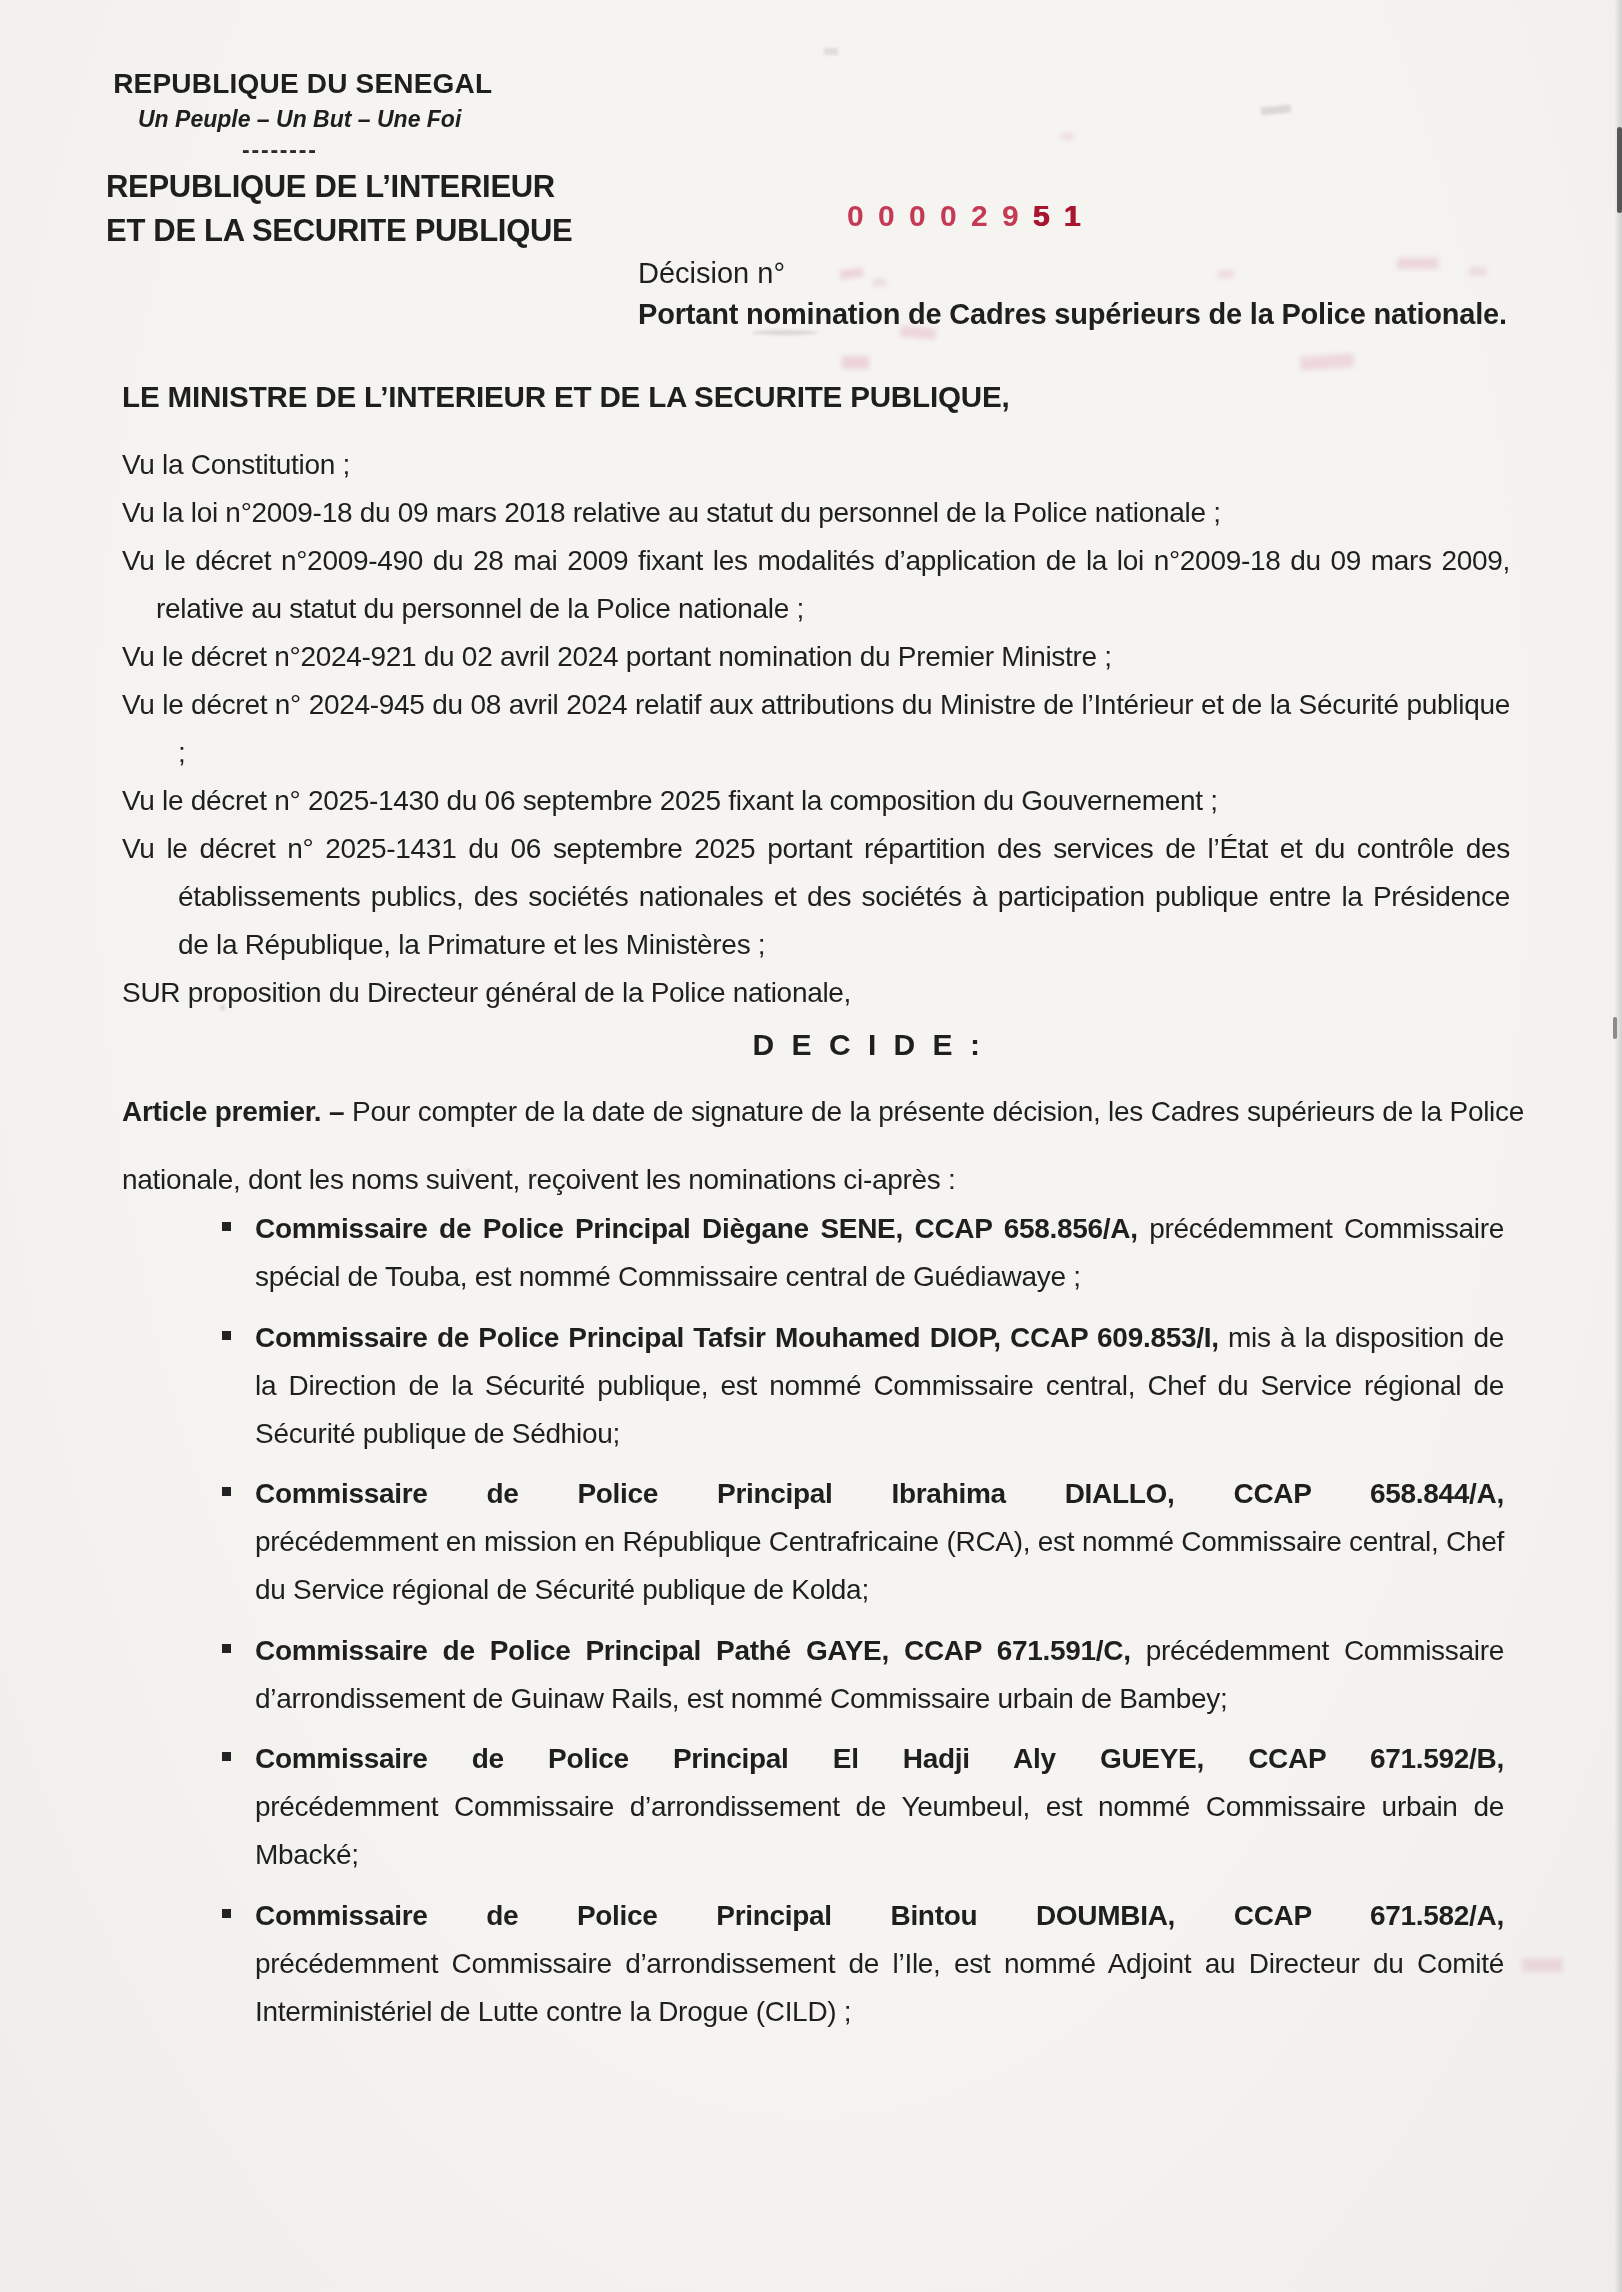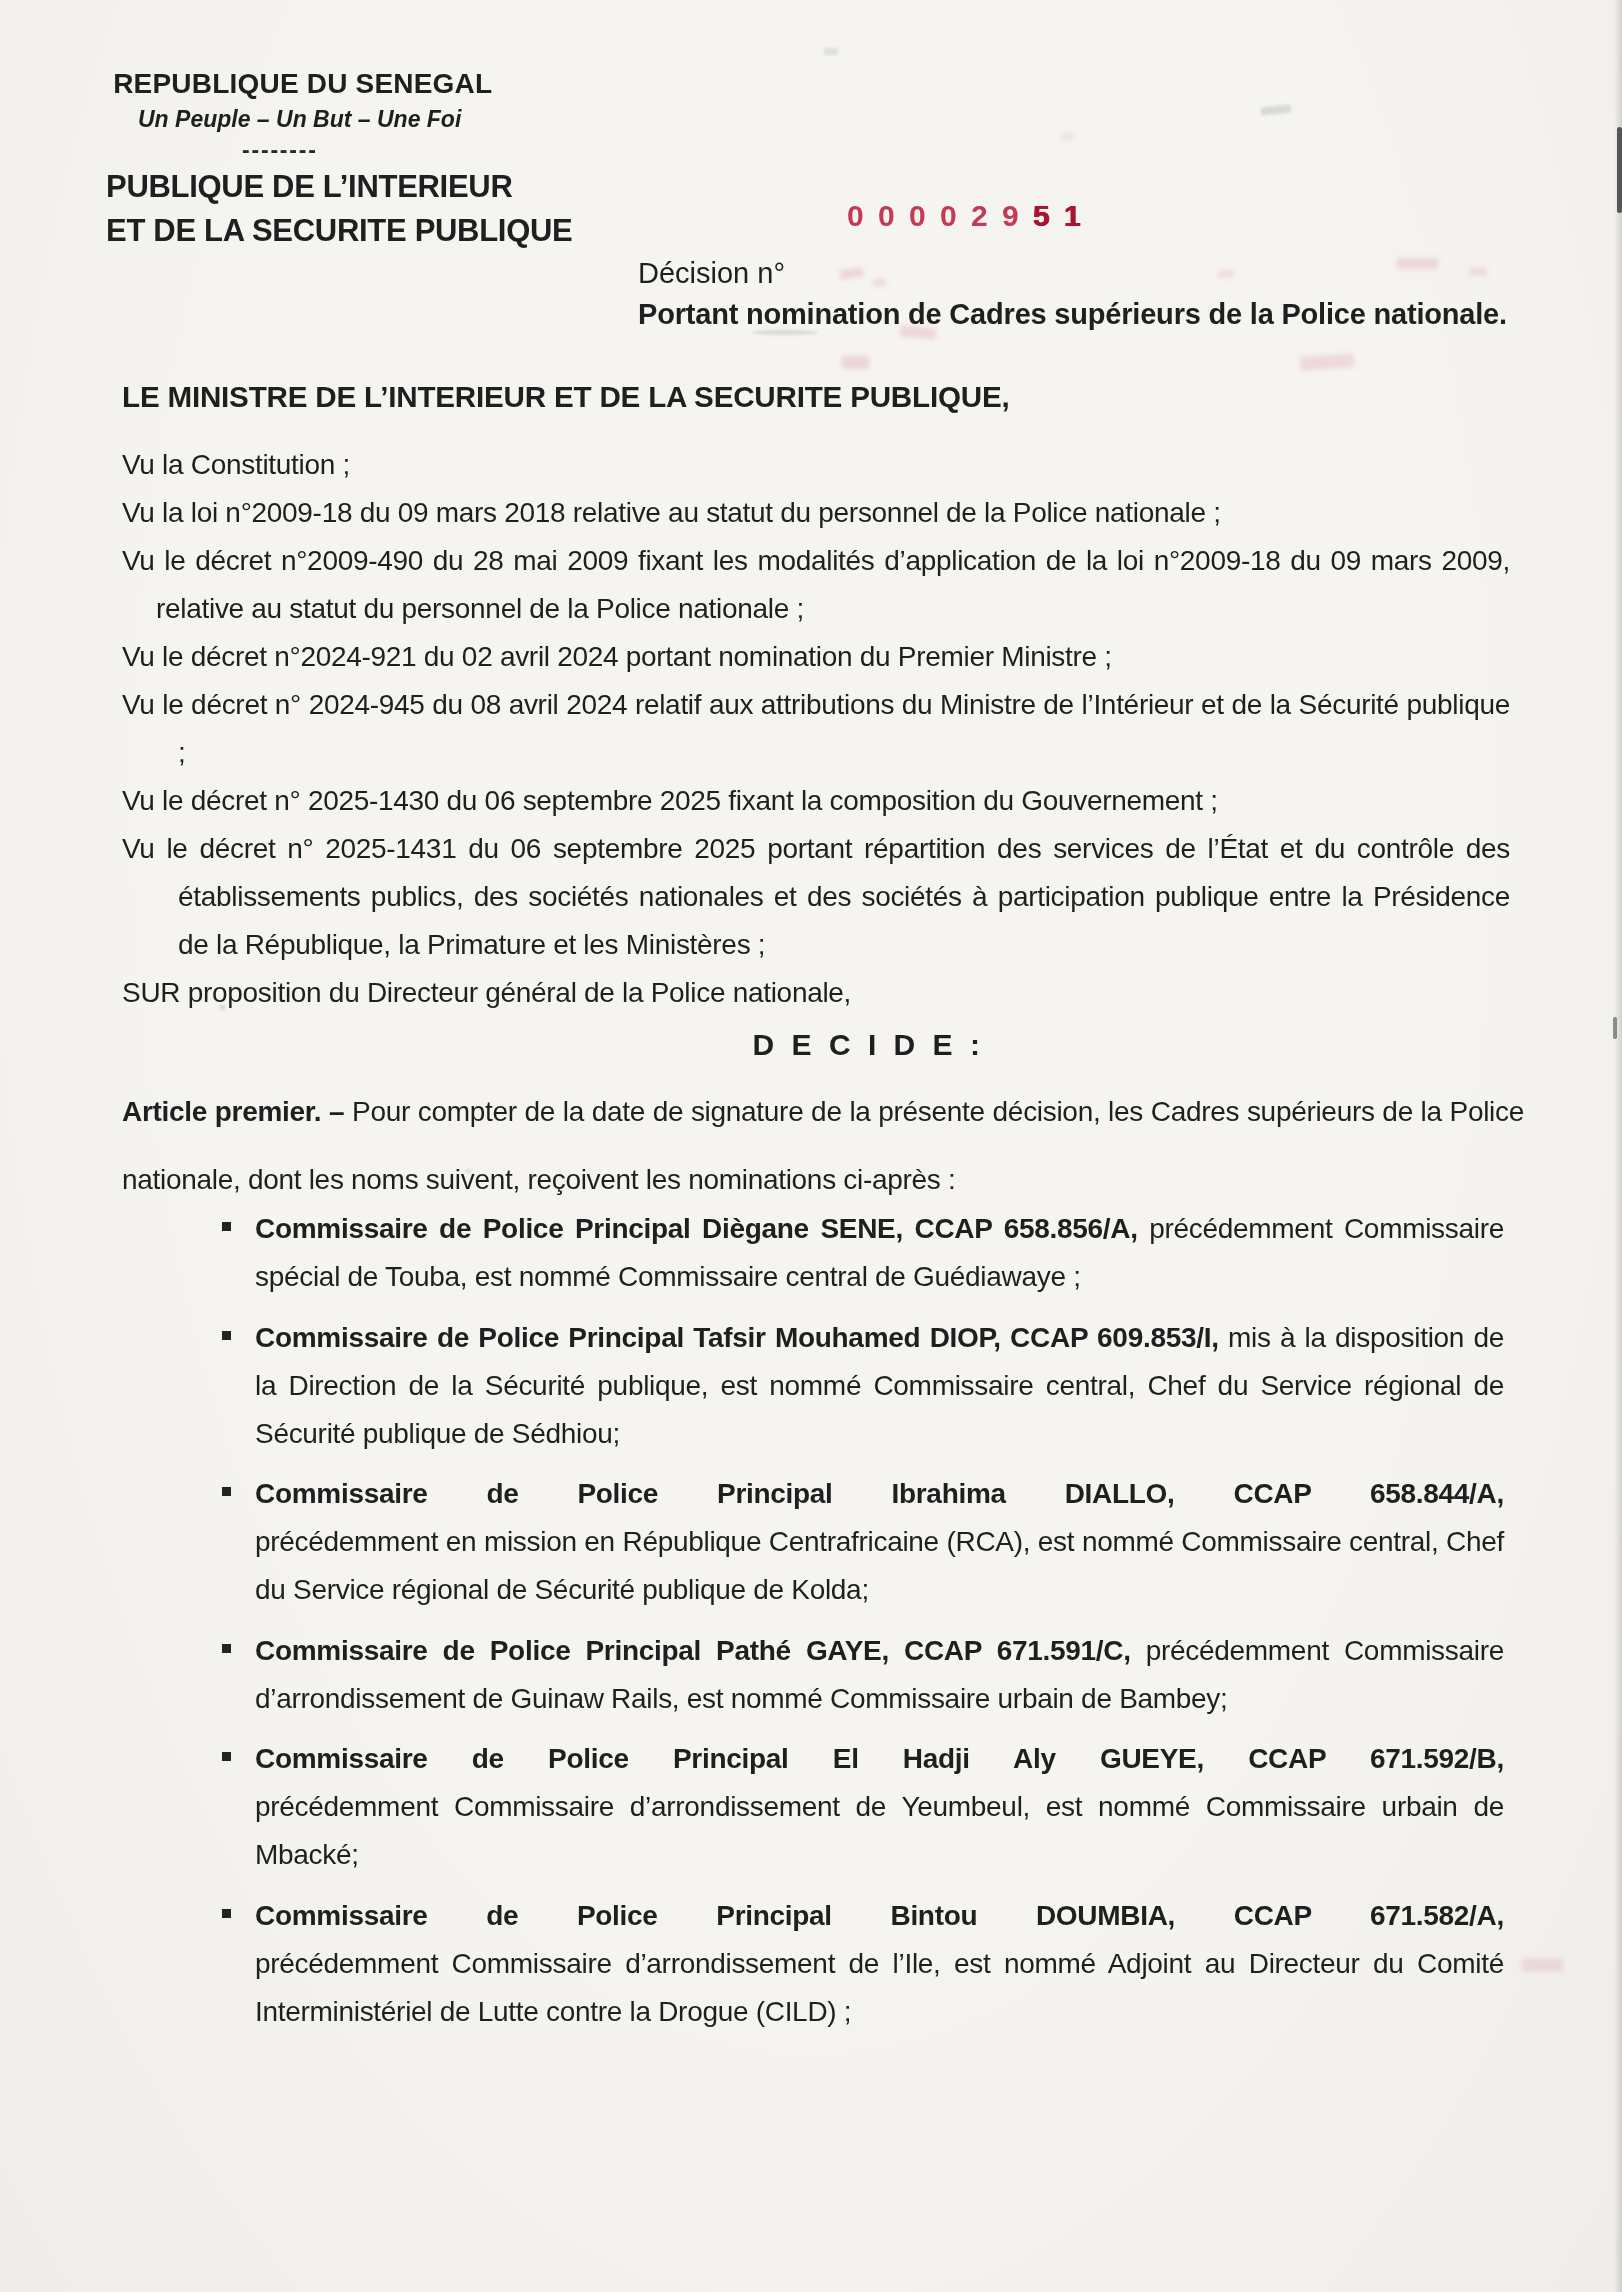--- a/index.html
+++ b/index.html
@@ -76,21 +76,21 @@
 </style>
 </head>
 <body>
 
 <div class="page">
 
   <header class="letterhead">
     <div class="republic">REPUBLIQUE DU SENEGAL</div>
     <div class="motto">Un Peuple – Un But – Une Foi</div>
     <div class="separator">--------</div>
-    <div class="ministry">PUBLIQUE DE L’INTERIEUR</div>
+    <div class="ministry">REPUBLIQUE DE L’INTERIEUR</div>
     <div class="ministry">ET DE LA SECURITE PUBLIQUE</div>
   </header>
 
   <div class="stamp"><span>000029</span><span class="dark">51</span></div>
 
   <div class="decision-block">
     <div class="decision-label">Décision n°</div>
     <div class="decision-subject">Portant nomination de Cadres supérieurs de la Police nationale.</div>
   </div>
 

